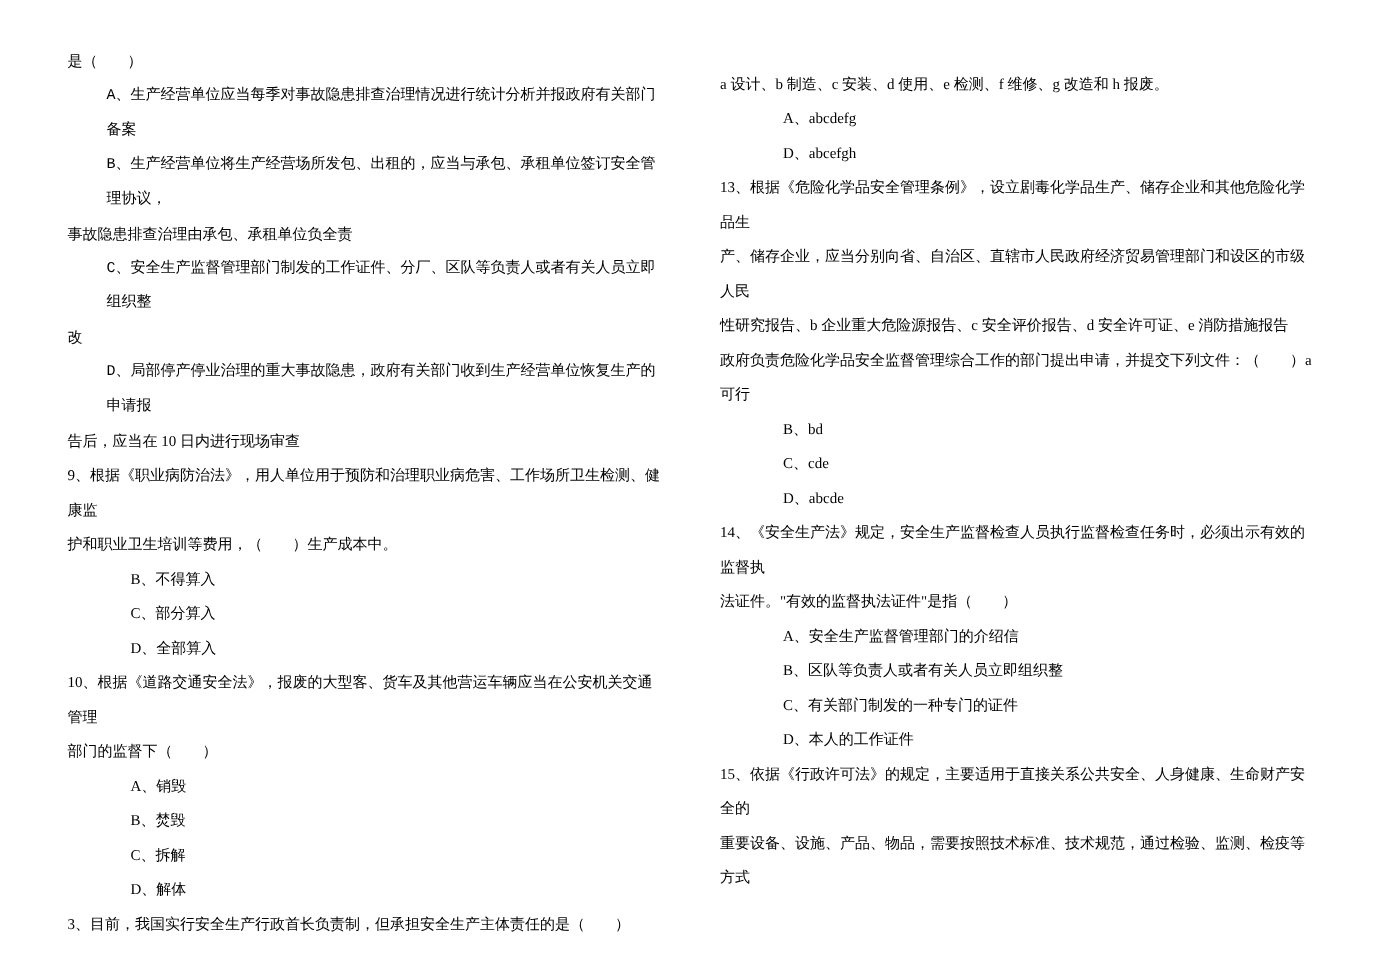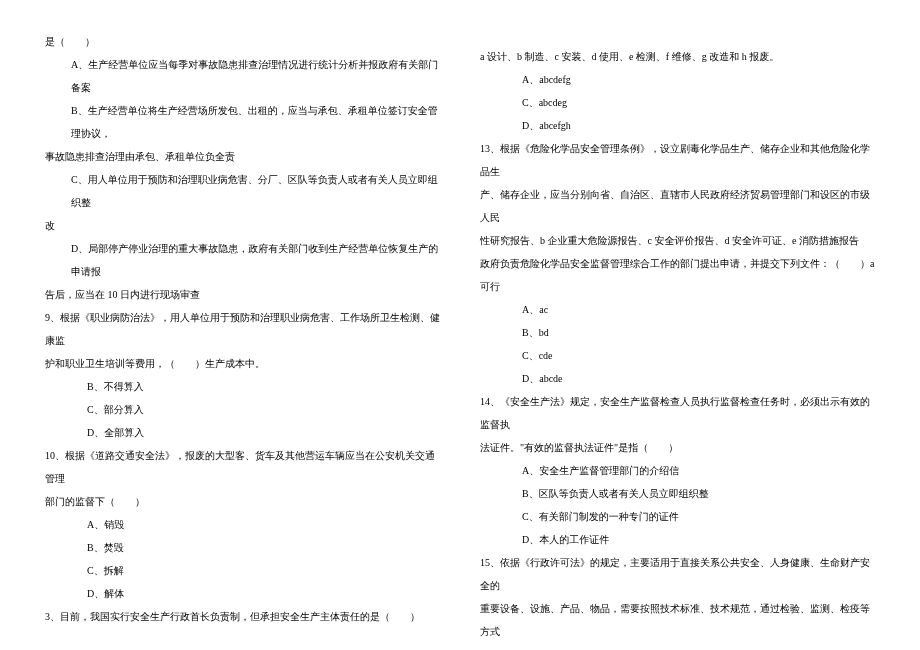--- a/index.html
+++ b/index.html
@@ -18,33 +18,33 @@
     }
     .column {
       width: 50%;
       font-size: 10px;
       line-height: 2.3;
       color: #000;
     }
     .column.left { padding-right: 20px; }
     .column.right { padding-left: 20px; margin-top: 15px; }
     .line { display: block; }
-    .indent-1 { padding-left: 26px; }
+    .indent-1 { padding-left: 26px; font-family: Liberation Mono, monospace; }
     .indent-2 { padding-left: 42px; }
   </style>
 </head>
 <body>
 
 <div class="content">
   <div class="column left">
     <span class="line">是（　　）</span>
     <span class="line indent-1">A、生产经营单位应当每季对事故隐患排查治理情况进行统计分析并报政府有关部门备案</span>
     <span class="line indent-1">B、生产经营单位将生产经营场所发包、出租的，应当与承包、承租单位签订安全管理协议，</span>
     <span class="line">事故隐患排查治理由承包、承租单位负全责</span>
-    <span class="line indent-1">C、用人单位用于预防和治理职业病危害、分厂、区队等负责人或者有关人员立即组织整</span>
+    <span class="line indent-1">C、安全生产监督管理部门制发的工作证件、分厂、区队等负责人或者有关人员立即组织整</span>
     <span class="line">改</span>
     <span class="line indent-1">D、局部停产停业治理的重大事故隐患，政府有关部门收到生产经营单位恢复生产的申请报</span>
     <span class="line">告后，应当在 10 日内进行现场审查</span>
     <span class="line">9、根据《职业病防治法》，用人单位用于预防和治理职业病危害、工作场所卫生检测、健康监</span>
     <span class="line">护和职业卫生培训等费用，（　　）生产成本中。</span>
     <span class="line indent-2">B、不得算入</span>
     <span class="line indent-2">C、部分算入</span>
     <span class="line indent-2">D、全部算入</span>
     <span class="line">10、根据《道路交通安全法》，报废的大型客、货车及其他营运车辆应当在公安机关交通管理</span>
     <span class="line">部门的监督下（　　）</span>
@@ -52,27 +52,25 @@
     <span class="line indent-2">B、焚毁</span>
     <span class="line indent-2">C、拆解</span>
     <span class="line indent-2">D、解体</span>
     <span class="line">3、目前，我国实行安全生产行政首长负责制，但承担安全生产主体责任的是（　　）</span>
 
   </div>
 
   <div class="column right">
     <span class="line">a 设计、b 制造、c 安装、d 使用、e 检测、f 维修、g 改造和 h 报废。</span>
     <span class="line indent-2">A、abcdefg</span>
-    <span class="line indent-2">C、abcdeg</span>
     <span class="line indent-2">D、abcefgh</span>
     <span class="line">13、根据《危险化学品安全管理条例》，设立剧毒化学品生产、储存企业和其他危险化学品生</span>
     <span class="line">产、储存企业，应当分别向省、自治区、直辖市人民政府经济贸易管理部门和设区的市级人民</span>
     <span class="line">性研究报告、b 企业重大危险源报告、c 安全评价报告、d 安全许可证、e 消防措施报告</span>
     <span class="line">政府负责危险化学品安全监督管理综合工作的部门提出申请，并提交下列文件：（　　）a 可行</span>
-    <span class="line indent-2">A、ac</span>
     <span class="line indent-2">B、bd</span>
     <span class="line indent-2">C、cde</span>
     <span class="line indent-2">D、abcde</span>
     <span class="line">14、《安全生产法》规定，安全生产监督检查人员执行监督检查任务时，必须出示有效的监督执</span>
     <span class="line">法证件。"有效的监督执法证件"是指（　　）</span>
     <span class="line indent-2">A、安全生产监督管理部门的介绍信</span>
     <span class="line indent-2">B、区队等负责人或者有关人员立即组织整</span>
     <span class="line indent-2">C、有关部门制发的一种专门的证件</span>
     <span class="line indent-2">D、本人的工作证件</span>
     <span class="line">15、依据《行政许可法》的规定，主要适用于直接关系公共安全、人身健康、生命财产安全的</span>

